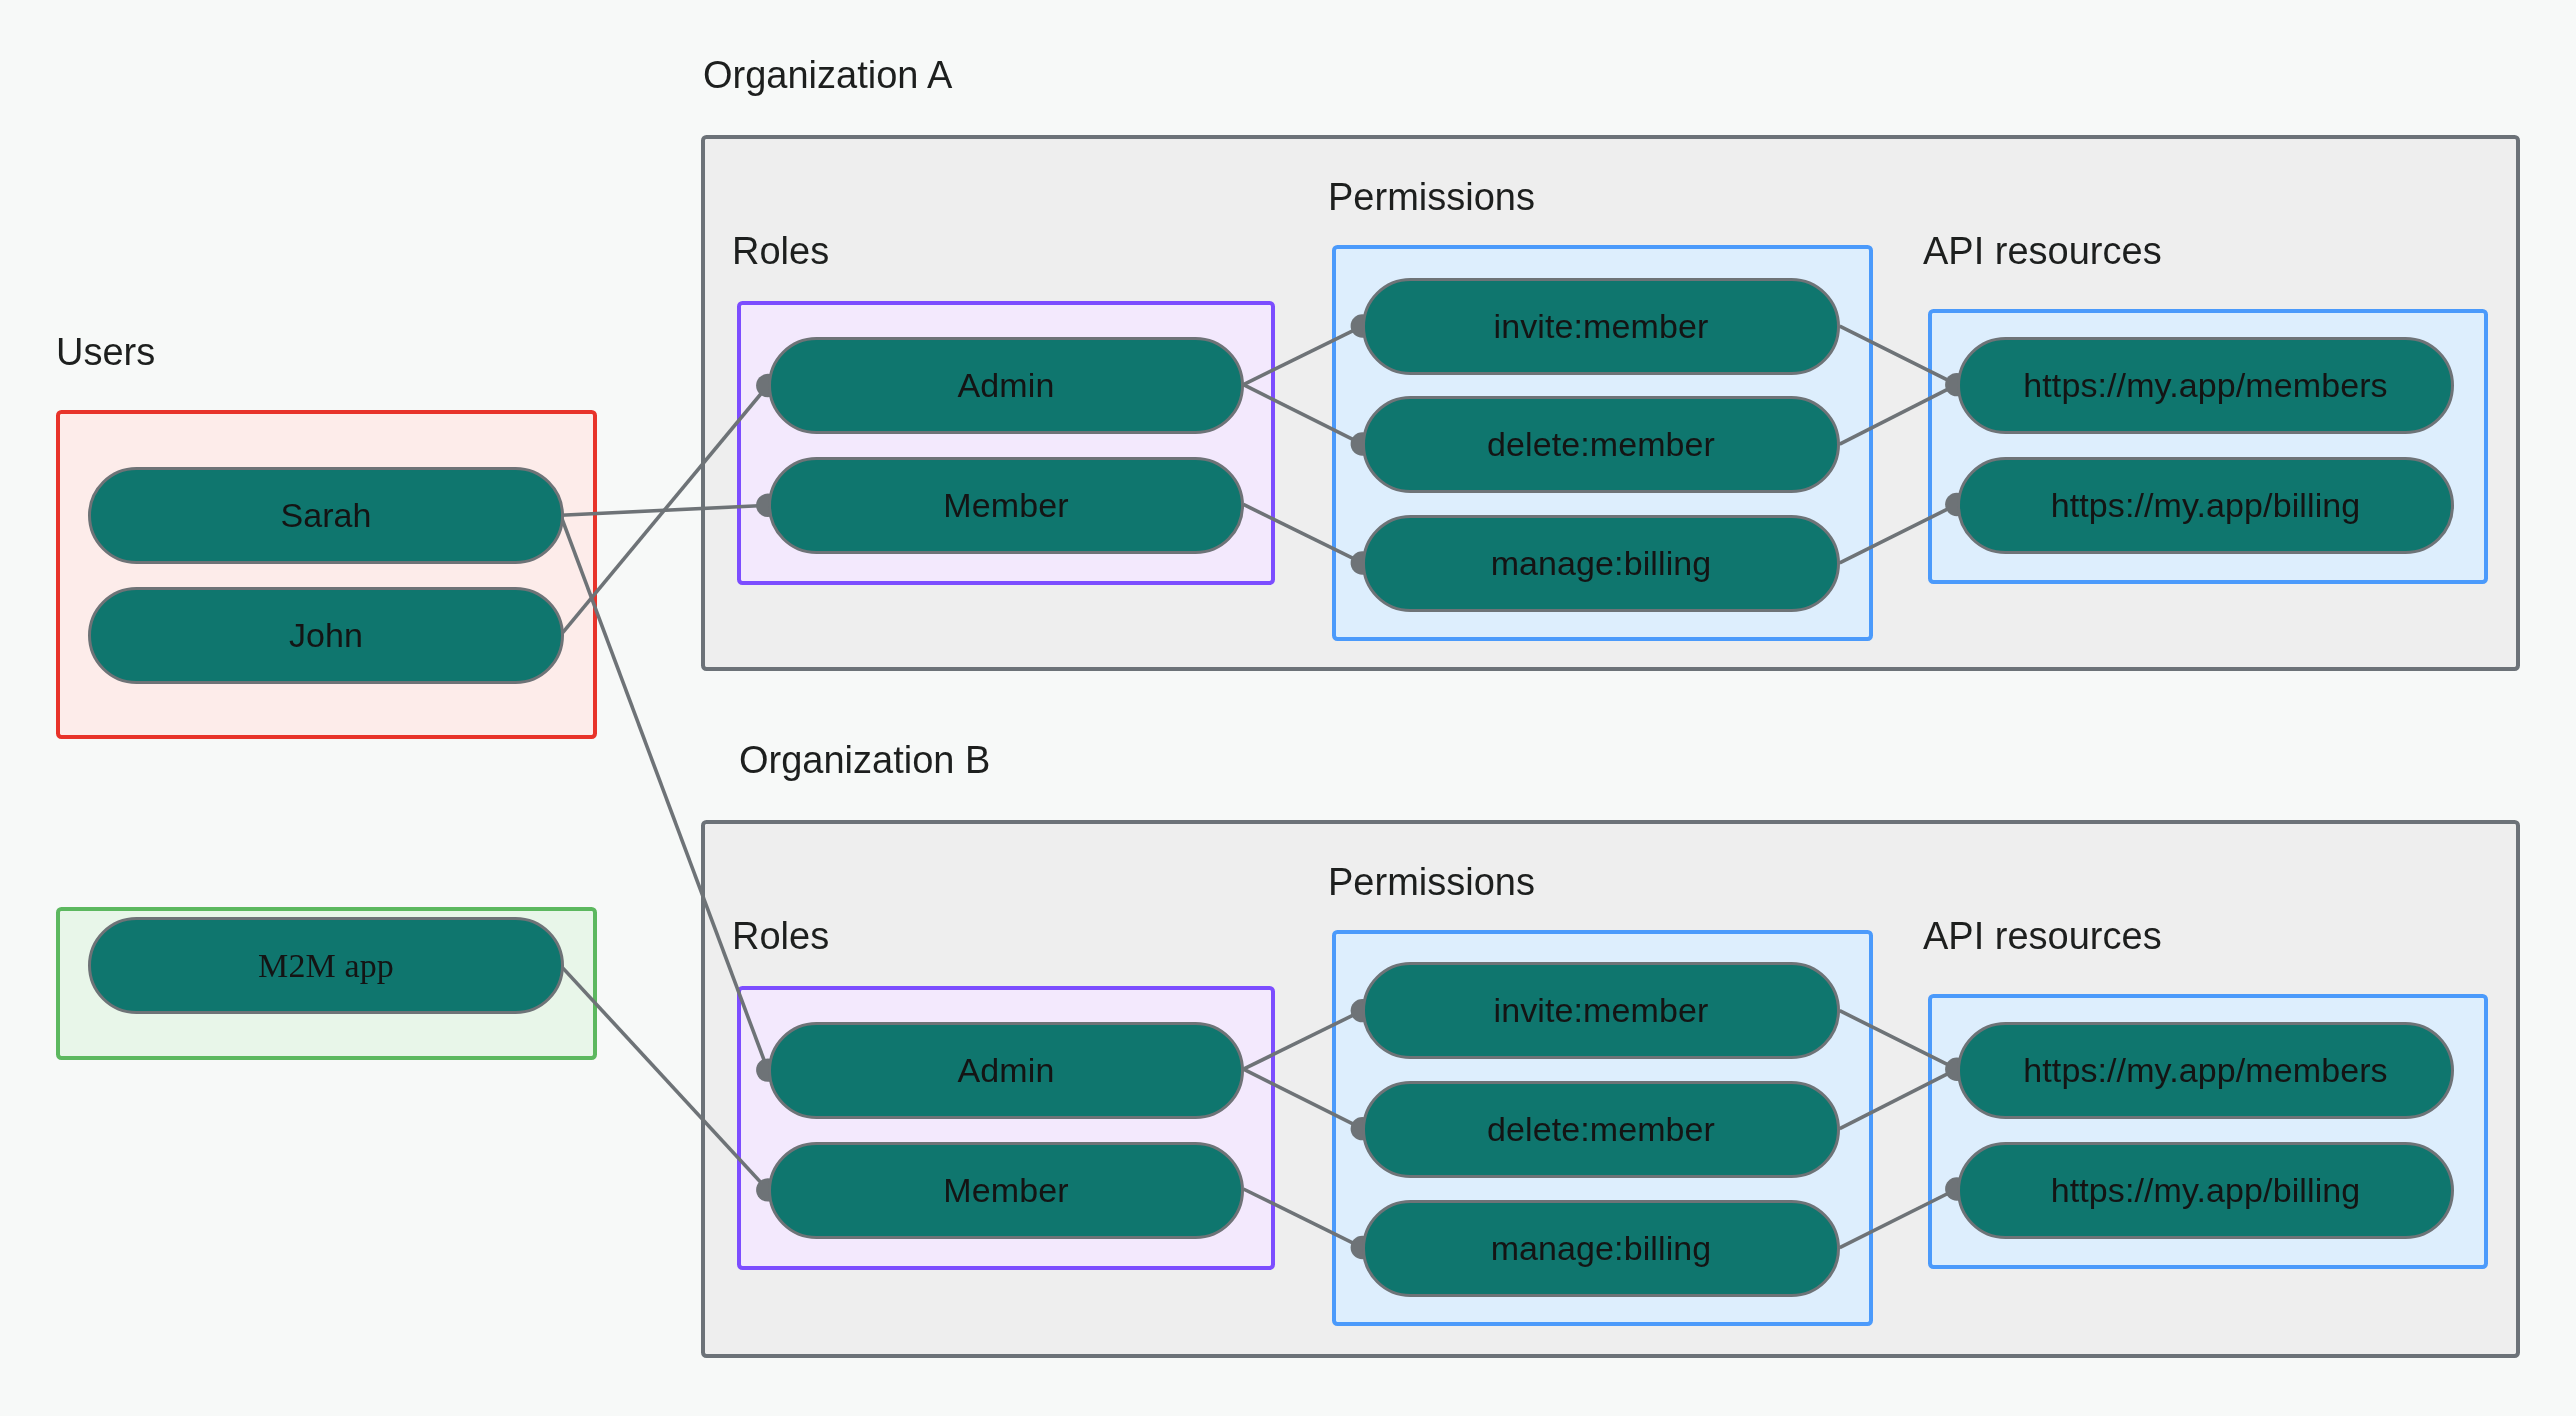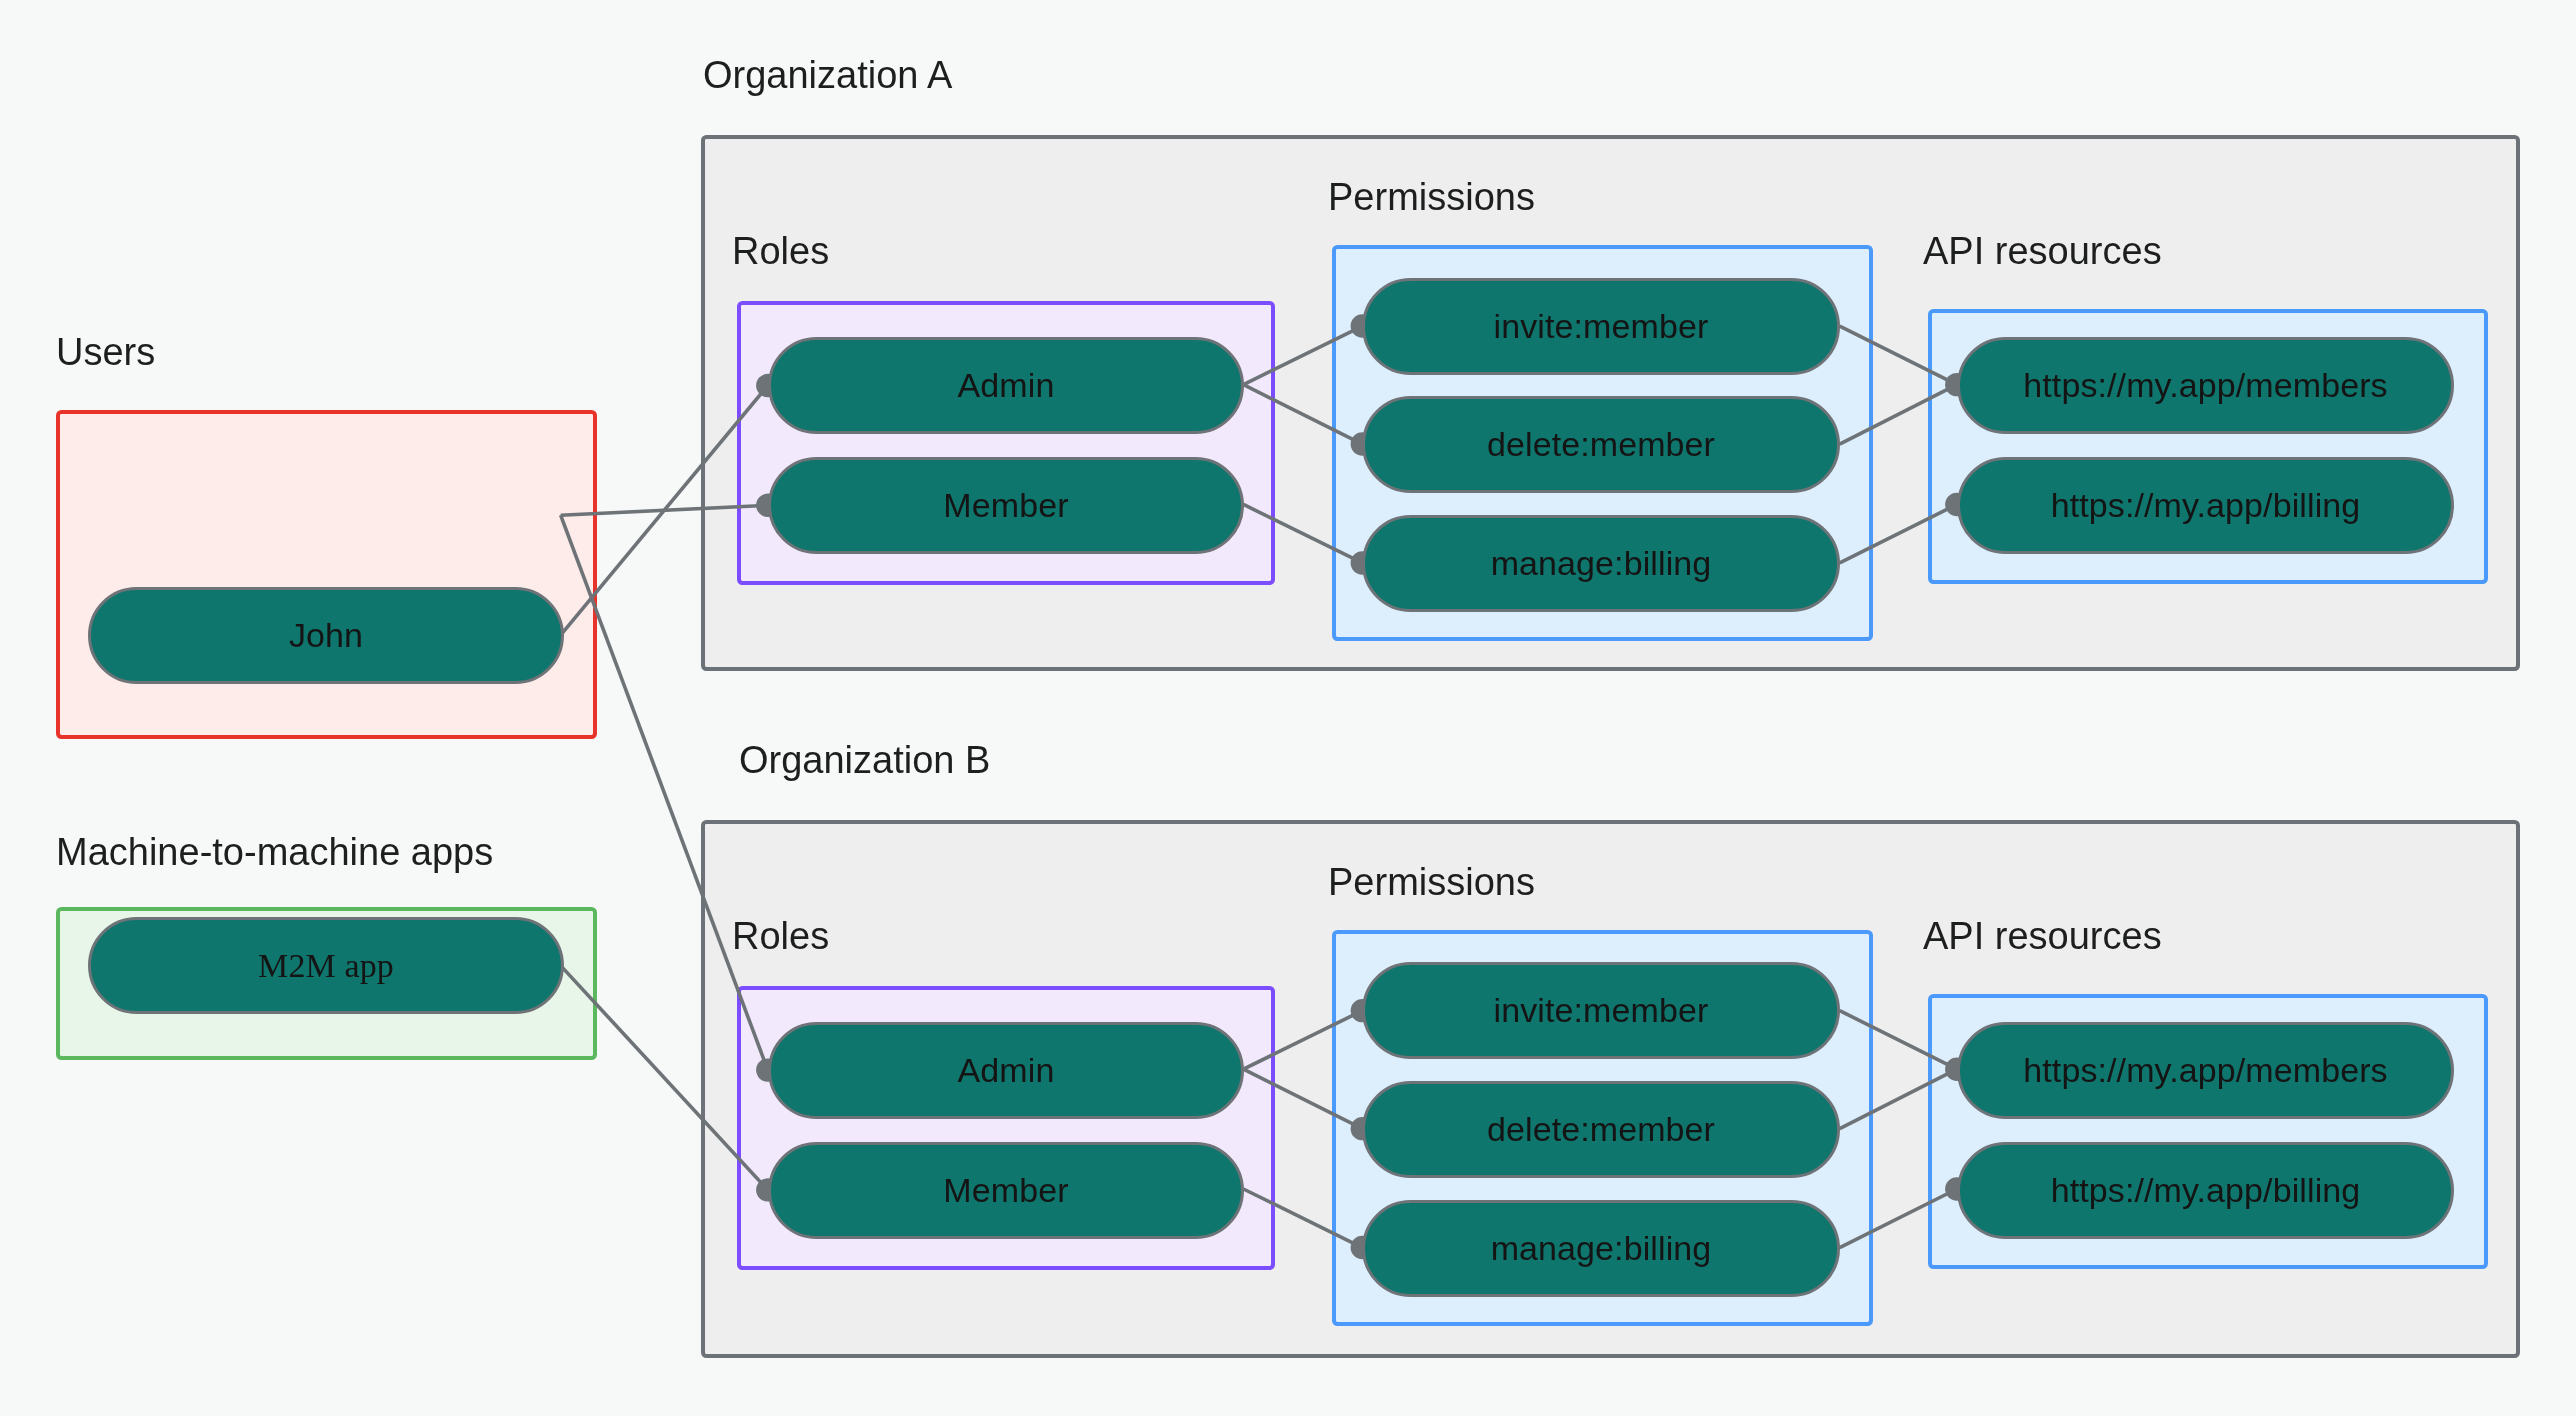--- a/index.html
+++ b/index.html
@@ -133,25 +133,27 @@
     <circle class="link-dot" cx="1512" cy="1253" r="13"></circle>
     <circle class="link-dot" cx="1512" cy="1385" r="13"></circle>
     <circle class="link-dot" cx="2172" cy="1187" r="13"></circle>
     <circle class="link-dot" cx="2172" cy="1320" r="13"></circle>
   </svg>
 
   <div class="caption" style="left:56px; top:333px;">Users</div>
 
   <div class="group group-users" style="left:56px; top:410px; width:541px; height:329px;"></div>
 
+  <div class="pill" style="left:88px; top:467px; width:476px; height:97px;">
+    <span>Sarah</span>
+  </div>
   <div class="pill" style="left:88px; top:587px; width:476px; height:97px;">
     <span>John</span>
   </div>
 
-  <div class="caption" style="left:56px; top:833px;">Machine-to-machine apps</div>
 
   <div class="group group-m2m" style="left:56px; top:907px; width:541px; height:153px;"></div>
 
   <div class="pill" style="left:88px; top:917px; width:476px; height:97px;font-family:Liberation Serif, serif;">
     <span>M2M app</span>
   </div>
 
   <div class="caption" style="left:703px; top:56px;">Organization A</div>
 
   <div class="group group-org" style="left:701px; top:135px; width:1819px; height:536px;"></div>

